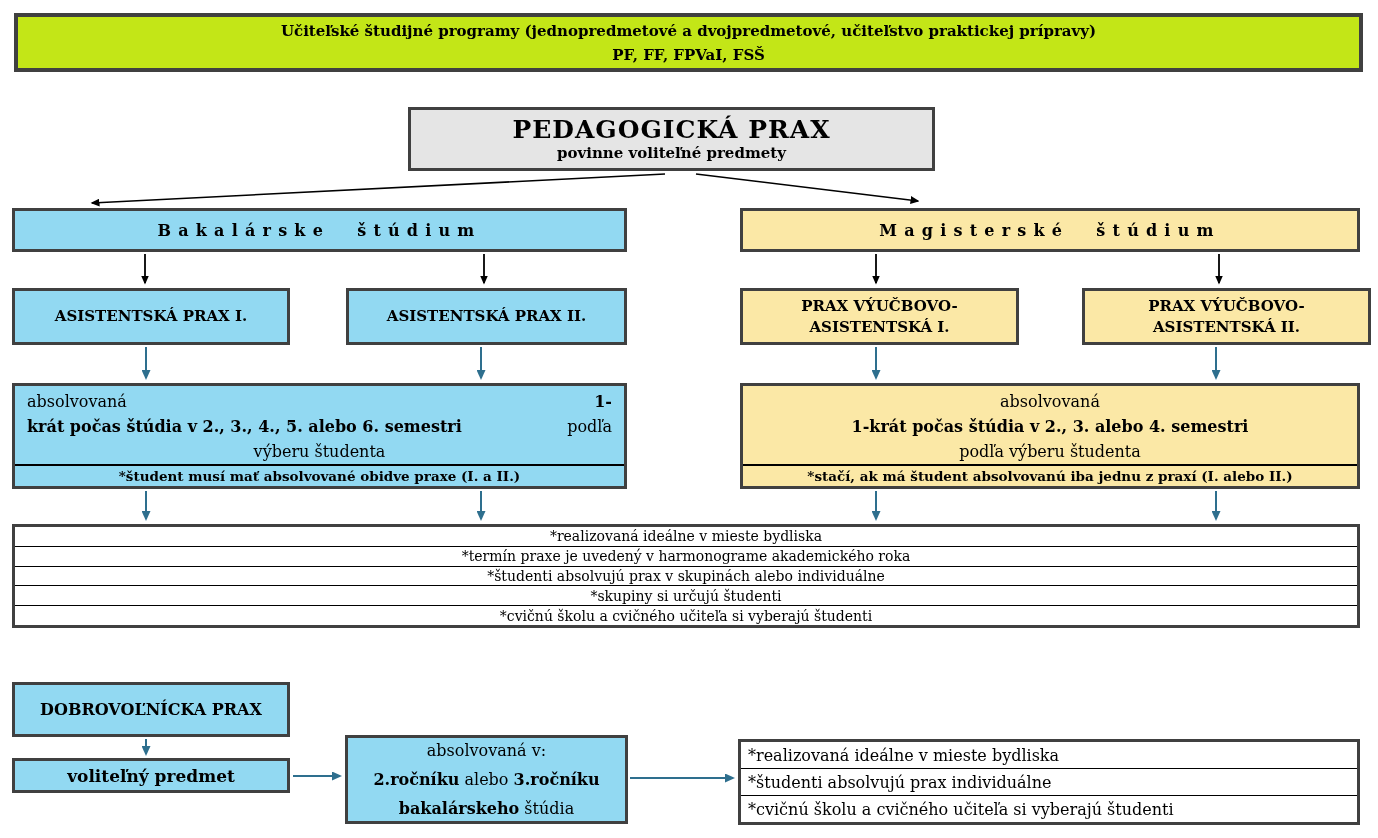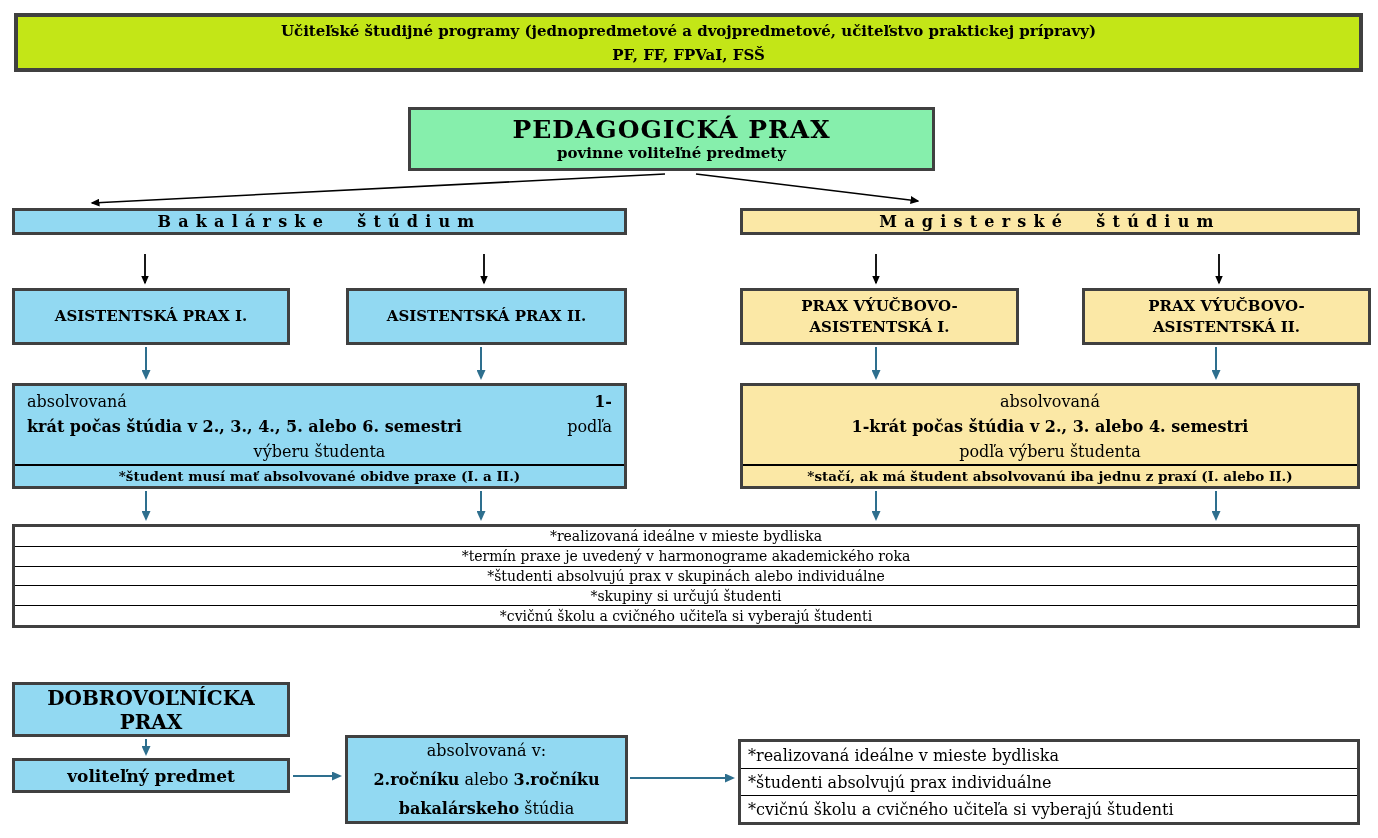--- a/index.html
+++ b/index.html
@@ -9,26 +9,26 @@
   }
   .box{position:absolute;box-sizing:border-box;border:3px solid #404040;display:flex;flex-direction:column;align-items:center;justify-content:center;text-align:center;}
   .blue{background:#92d9f2;}
   .yellow{background:#fbe8a6;}
 
   
   .header{left:14px;top:13px;width:1349px;height:59px;background:#c3e617;border-width:4px;gap:4px;}
   .header .h-line{font-weight:bold;font-size:15px;line-height:20px;}
 
   
-  .root{left:408px;top:107px;width:527px;height:64px;background:#86efac;}
+  .root{left:408px;top:107px;width:527px;height:64px;background:#e5e5e5;}
   .root-title{font-weight:bold;font-size:25px;line-height:28px;letter-spacing:1px;}
   .root-sub{font-weight:bold;font-size:15px;line-height:18px;}
 
   
-  .level{height:27px;font-weight:bold;font-size:16px;letter-spacing:0.45em;word-spacing:0.9em;}
+  .level{height:44px;font-weight:bold;font-size:16px;letter-spacing:0.45em;word-spacing:0.9em;}
   .level.bach{left:12px;top:208px;width:615px;}
   .level.mast{left:740px;top:208px;width:620px;}
 
   
   .practice{top:288px;height:57px;font-weight:bold;font-size:15px;line-height:21px;padding:2px 26px;}
   .p1{left:12px;width:278px;}
   .p2{left:346px;width:281px;}
   .p3{left:740px;width:279px;}
   .p4{left:1082px;width:289px;}
 
@@ -41,21 +41,21 @@
   .d-center{text-align:center;}
   .d-note{border-top:2px solid #000;font-weight:bold;font-size:13.5px;display:flex;align-items:center;justify-content:center;height:27px;}
   .b{font-weight:bold;}
 
   
   .wide-notes{left:12px;top:524px;width:1348px;height:104px;background:#fff;align-items:stretch;}
   .wn-row{flex:1;display:flex;align-items:center;justify-content:center;font-size:14px;border-bottom:1px solid #000;}
   .wn-row:last-child{border-bottom:none;}
 
   
-  .vol{left:12px;top:682px;width:278px;height:55px;font-weight:bold;font-size:20px;}
+  .vol{left:12px;top:682px;width:278px;height:55px;font-weight:bold;font-size:16px;}
   .opt{left:12px;top:758px;width:278px;height:35px;font-weight:bold;font-size:17px;}
   .when{left:345px;top:735px;width:283px;height:89px;font-size:16px;line-height:29px;}
   .vol-notes{left:738px;top:739px;width:622px;height:86px;background:#fff;align-items:stretch;text-align:left;}
   .vn-row{flex:1;display:flex;align-items:center;font-size:16px;padding-left:7px;border-bottom:1px solid #000;}
   .vn-row:last-child{border-bottom:none;}
 
   svg.arrows{position:absolute;left:0;top:0;z-index:5;pointer-events:none;}
 </style>
 </head>
 <body>

